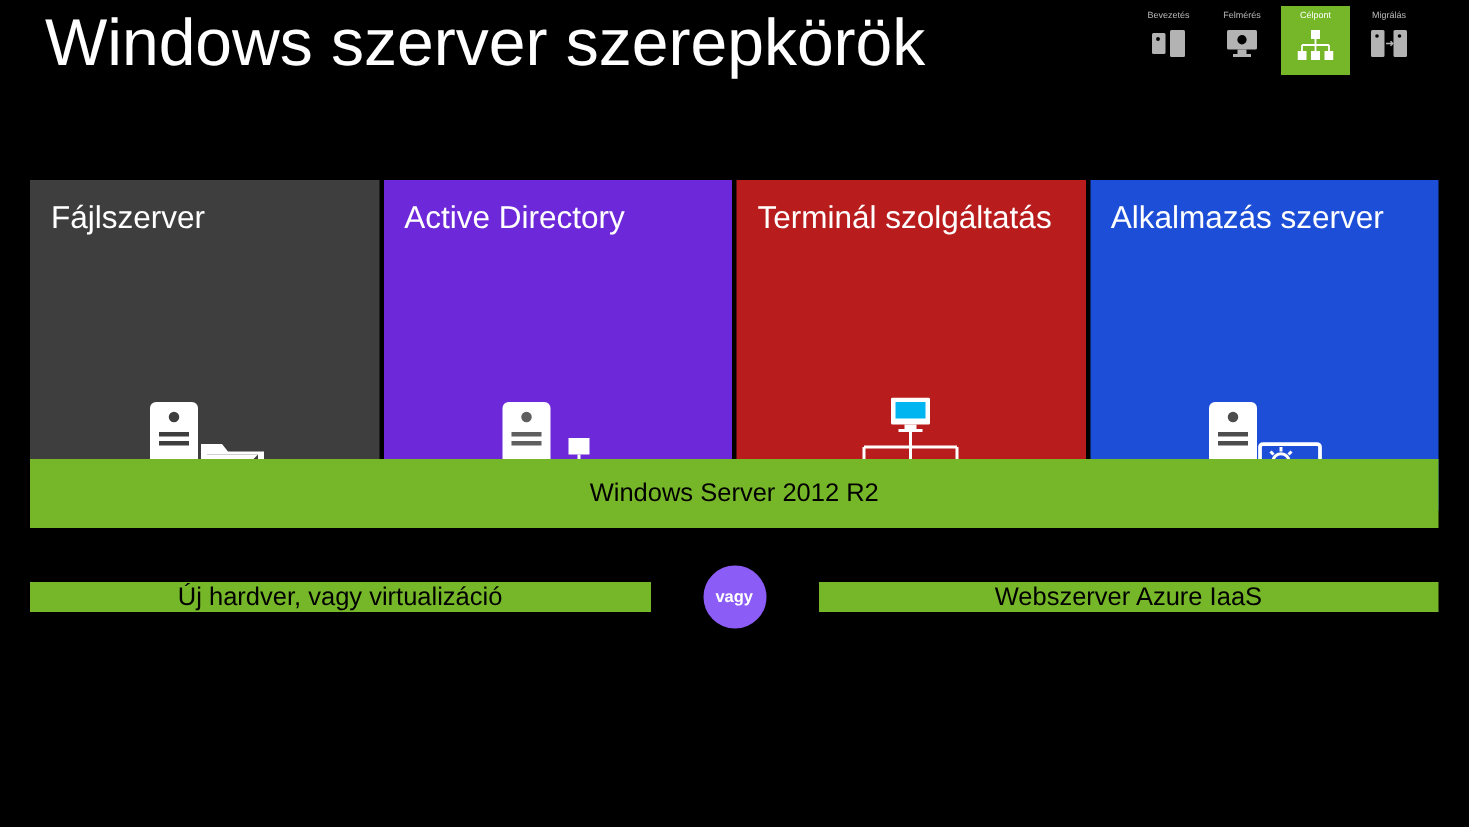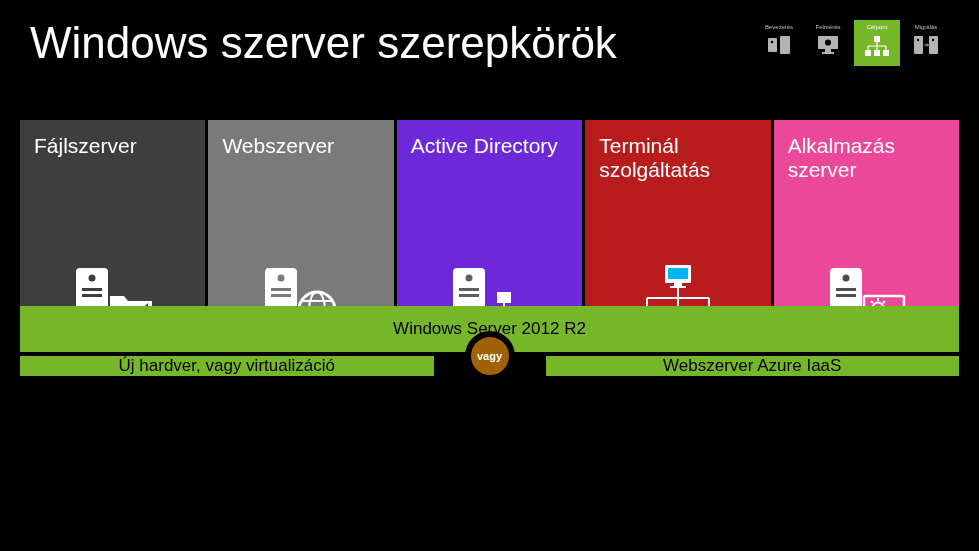--- a/index.html
+++ b/index.html
@@ -1,50 +1,50 @@
 <!DOCTYPE html>
 <html><head>
 <meta charset="utf-8">
 <style>
 *{margin:0;padding:0;box-sizing:border-box}
 body{width:979px;height:551px;background:#000;font-family:"Segoe UI Light","Segoe UI",Arial,sans-serif;overflow:hidden;position:relative}
 
-.header{position:absolute;top:18px;left:30px;right:30px;display:flex;justify-content:space-between;align-items:center}
+.header{position:absolute;top:4px;left:30px;right:30px;display:flex;justify-content:space-between;align-items:flex-start}
 .title{font-size:44px;font-weight:300;color:#fff}
 
 .nav-tiles{display:flex;gap:3px}
 .nav-tile{width:46px;height:46px;display:flex;flex-direction:column;align-items:center;justify-content:flex-start;padding-top:4px;font-size:6px;color:#fff;position:relative}
 .nav-tile .nav-label{opacity:.7;font-size:6px}
 .nav-tile svg{margin-top:6px;opacity:.7}
 .nav-tile.active{background:#76b729}
 .nav-tile.active svg,.nav-tile.active .nav-label{opacity:1}
 
 .row-roles{position:absolute;top:120px;left:20px;right:20px;display:flex;gap:3px}
 .role{flex:1;height:220px;display:flex;flex-direction:column;padding:14px;color:#fff;position:relative}
 .role .role-title{font-size:21px;font-weight:300;line-height:1.15}
 .role .icon-wrap{position:absolute;bottom:10px;left:0;right:0;display:flex;justify-content:center}
 
 .row-banner{position:absolute;top:306px;left:20px;right:20px;height:46px;background:#76b729;display:flex;align-items:center;justify-content:center}
 .row-banner span{color:#000;font-size:17px;font-weight:400}
 
-.row-bottom{position:absolute;top:356px;left:20px;right:20px;height:84px;display:flex;gap:16px;align-items:flex-start}
+.row-bottom{position:absolute;top:356px;left:20px;right:20px;height:84px;display:flex;gap:16px;align-items:center}
 .bottom-box{background:#76b729;display:flex;align-items:center;justify-content:center}
 .bottom-left{flex:1}
 .bottom-right{flex:1}
 .bottom-box span{color:#000;font-size:17px;font-weight:400}
 
 .vagy-wrap{width:80px;background:#76b729;display:flex;align-items:center;justify-content:center;position:relative}
-.vagy-circle{width:50px;height:50px;border-radius:50%;background:#a16207;display:flex;align-items:center;justify-content:center;border:6px solid #000000;position:absolute;z-index:2}
+.vagy-circle{width:50px;height:50px;border-radius:50%;background:#8b5cf6;display:flex;align-items:center;justify-content:center;border:4px solid #000000;position:absolute;z-index:2}
 .vagy-circle span{color:#fff;font-size:11px;font-weight:600}
 
 .c-dark{background:#3e3e3e}
 .c-gray{background:#7a7a7a}
 .c-mid{background:#6d28d9}
 .c-blue{background:#b91c1c}
-.c-dkgray{background:#ec4899}
+.c-dkgray{background:#1d4ed8}
 </style>
 </head>
 <body>
 
 <div class="header">
   <div class="title">Windows szerver szerepkörök</div>
   <div class="nav-tiles">
     <div class="nav-tile">
       <span class="nav-label">Bevezetés</span>
       <svg width="22" height="18" viewBox="0 0 22 18" fill="#fff">
@@ -94,34 +94,20 @@
         <circle cx="22" cy="10" r="3.5" fill="#3e3e3e"></circle>
         <rect x="12" y="20" width="20" height="3" fill="#3e3e3e"></rect>
         <rect x="12" y="26" width="20" height="3" fill="#3e3e3e"></rect>
         <path d="M40 28 h14 l4 5 h24 v26 h-42 z"></path>
         <path d="M44 35 h34 v20 h-34 z" fill="#3e3e3e"></path>
         <path d="M44 35 h34 l-4 4 h-34 z"></path>
       </svg>
     </div>
   </div>
 
-  <div class="role c-gray">
-    <div class="role-title">Webszerver</div>
-    <div class="icon-wrap">
-      <svg width="85" height="62" viewBox="0 0 85 62" fill="#fff">
-        <rect x="6" y="0" width="32" height="56" rx="4"></rect>
-        <circle cx="22" cy="10" r="3.5" fill="#7a7a7a"></circle>
-        <rect x="12" y="20" width="20" height="3" fill="#7a7a7a"></rect>
-        <rect x="12" y="26" width="20" height="3" fill="#7a7a7a"></rect>
-        <circle cx="58" cy="42" r="18" fill="none" stroke="#fff" stroke-width="3"></circle>
-        <ellipse cx="58" cy="42" rx="8" ry="18" fill="none" stroke="#fff" stroke-width="2"></ellipse>
-        <path d="M40 42 h36 M43 33 h30 M43 51 h30" stroke="#fff" stroke-width="2" fill="none"></path>
-      </svg>
-    </div>
-  </div>
 
   <div class="role c-mid">
     <div class="role-title">Active Directory</div>
     <div class="icon-wrap">
       <svg width="85" height="62" viewBox="0 0 85 62" fill="#fff">
         <rect x="6" y="0" width="32" height="56" rx="4"></rect>
         <circle cx="22" cy="10" r="3.5" fill="#5f5f5f"></circle>
         <rect x="12" y="20" width="20" height="3" fill="#5f5f5f"></rect>
         <rect x="12" y="26" width="20" height="3" fill="#5f5f5f"></rect>
         <rect x="50" y="24" width="14" height="11"></rect>

